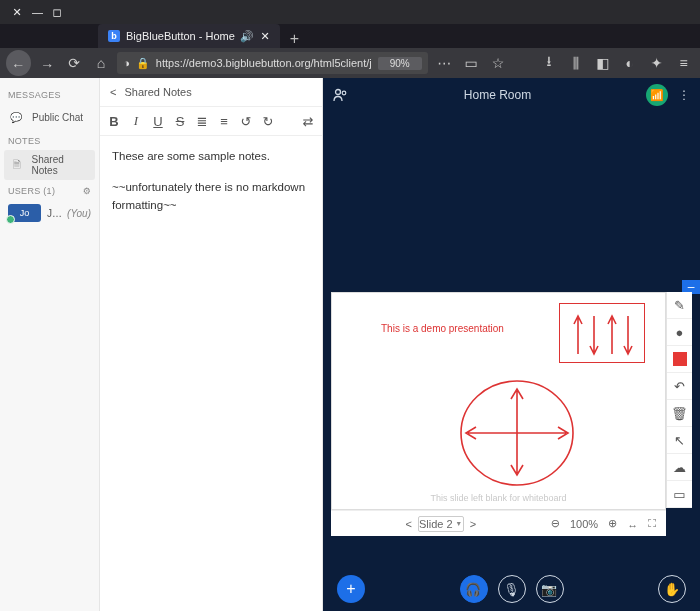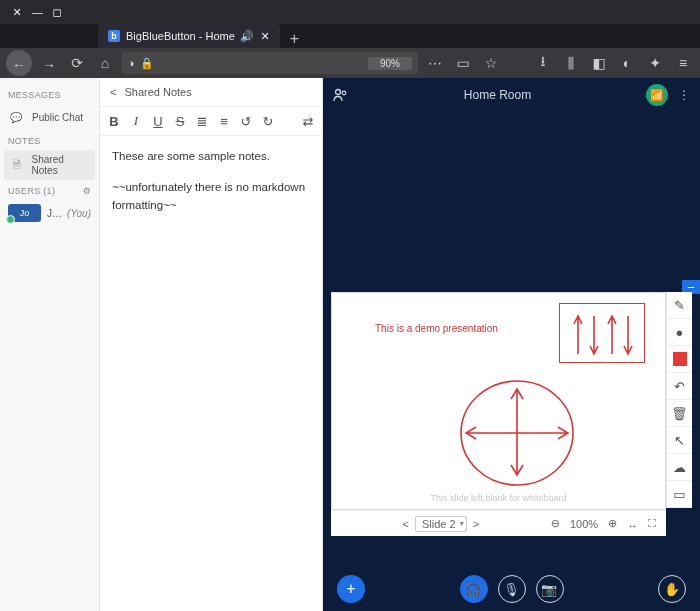--- a/index.html
+++ b/index.html
@@ -37,30 +37,30 @@
   .notecontent { padding: 12px; font-size: 11.5px; color: #333; line-height: 1.5; }
   .notecontent p { margin-bottom: 14px; }
   .caret::after { content:""; display:inline-block; width:1px; height:12px; background:#333; vertical-align:middle; margin-left:2px;}
   .stage { flex: 1; background: #0b1d3a; display: flex; flex-direction: column; position: relative; }
   .stage-top { height: 34px; display:flex; align-items:center; color:#cfd8e3; padding: 14px 10px; gap:10px; }
   .stage-top .title { flex:1; text-align:center; font-size:12px; color:#cfd8e3; }
   .stage-top .rec { width:22px; height:22px; border-radius:50%; background:#17a673; display:flex; align-items:center; justify-content:center; color:#fff; font-size:11px; }
   .pres-wrap { margin: 180px 8px 0 8px; position: relative; }
   .collapse-btn{ position:absolute; top:-12px; right:-8px; width:18px; height:14px; background:#1d6fe8; color:#fff; font-size:12px; display:flex; align-items:center; justify-content:center;}
   .slide { background: #fff; height: 218px; position: relative; border:1px solid #ddd; margin-right:26px; }
-  .slide .demotxt { position:absolute; left:43px; top:30px; color:#d33; font-size:10px; }
+  .slide .demotxt { position:absolute; left:49px; top:30px; color:#d33; font-size:10px; }
   .slide .footer { position:absolute; bottom:6px; left:0; right:0; text-align:center; color:#c9c9c9; font-size:9px;}
   .slide .arrowbox { position:absolute; right:20px; top:10px; width:86px; height:60px; border:1.5px solid #d33; }
   .slide svg.drawn { position:absolute; }
   .wb-tools { position:absolute; right:0; top:0; width:26px; background:#fff; display:flex; flex-direction:column; border-left:1px solid #e3e3e3; }
   .wb-tools .tool { height:27px; display:flex; align-items:center; justify-content:center; border-bottom:1px solid #eee; color:#555; font-size:13px; }
   .wb-tools .tool.swatch div { width:14px; height:14px; background:#e53935; }
   .slide-toolbar { height:26px; background:#fff; border-top:1px solid #eee; display:flex; align-items:center; gap:10px; padding:0 10px; color:#666; font-size:11px; margin-right:26px;}
   .slide-toolbar .mid{flex:1; display:flex; justify-content:center; gap:6px; align-items:center;}
-  .slide-toolbar .dd{border:1px solid #ccc; padding:1px 10px 1px 6px; border-radius:2px; position:relative;}
+  .slide-toolbar .dd{border:1px solid #ccc; padding:1px 10px 1px 0; border-radius:2px; position:relative;}
   .slide-toolbar .dd::after{content:"▾"; font-size:8px; position:absolute; right:2px; top:2px; color:#888;}
   .stage-bottom { position:absolute; bottom:8px; left:0; right:0; display:flex; align-items:center; padding:0 14px; }
   .stage-bottom .fab { width:28px; height:28px; border-radius:50%; display:flex; align-items:center; justify-content:center; color:#fff; font-size:16px; }
   .stage-bottom .fab.plus { background:#1d6fe8; }
   .stage-bottom .center { flex:1; display:flex; justify-content:center; gap:10px;}
   .stage-bottom .rnd { width:28px; height:28px; border-radius:50%; border:1.5px solid #cfd8e3; color:#cfd8e3; display:flex; align-items:center; justify-content:center; font-size:13px;}
   .stage-bottom .rnd.primary { background:#1d6fe8; border-color:#1d6fe8; color:#fff; }
   svg { display:block; }
 </style>
 </head>
@@ -84,20 +84,21 @@
 </div>
 
 <div class="navbar">
   <div class="navbtn back">←</div>
   <div class="navbtn">→</div>
   <div class="navbtn">⟳</div>
   <div class="navbtn">⌂</div>
   <div class="urlbar">
     <span>◑</span>
     <span>🔒</span>
+    <span>https://demo3.bigbluebutton.org/html5client/j</span>
     <span class="zoom">90%</span>
   </div>
   <div class="navbtn">⋯</div>
   <div class="navbtn">▭</div>
   <div class="navbtn">☆</div>
   <div class="sp"></div>
   <div class="navbtn">⭳</div>
   <div class="navbtn">⫼</div>
   <div class="navbtn">◧</div>
   <div class="navbtn">◐</div>

